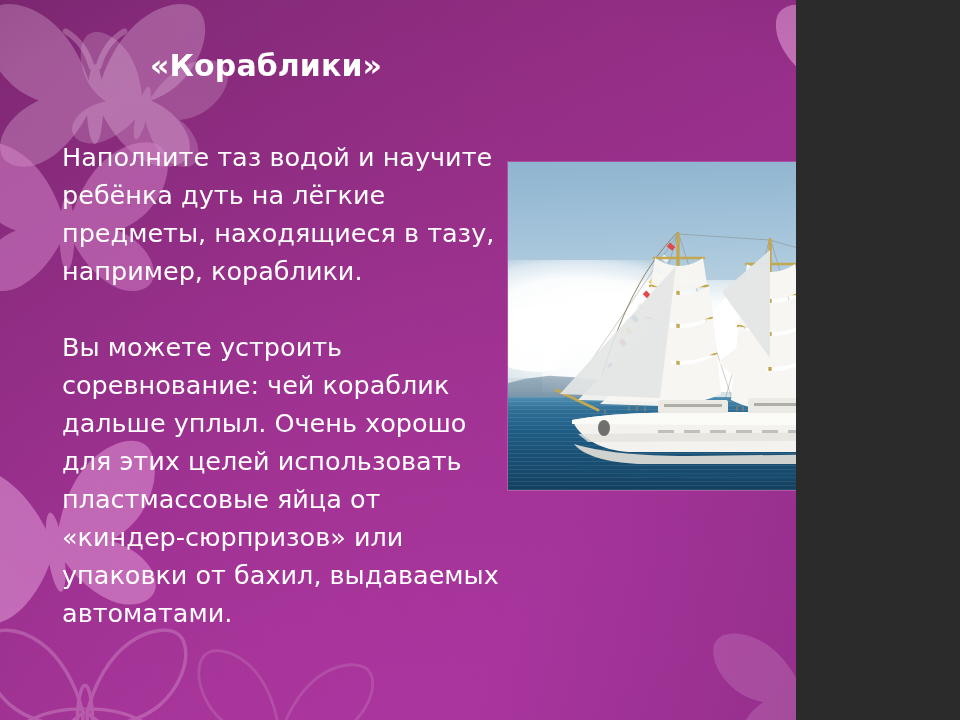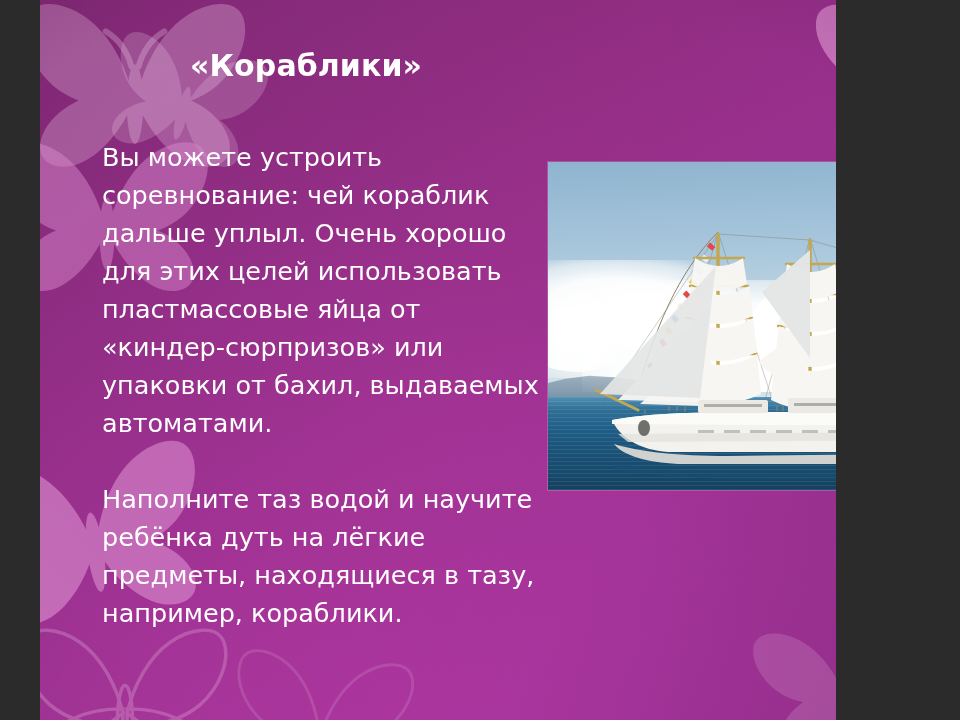--- a/index.html
+++ b/index.html
@@ -7,21 +7,20 @@
     padding: 0;
     background: #2b2b2b;
   }
   #slide {
     position: relative;
     width: 796px;
     height: 720px;
     overflow: hidden;
     font-family: "DejaVu Sans", "Liberation Sans", sans-serif;
     background: #404040;
-    margin-left: 40px;
   }
 
   
   .bg-base {
     position: absolute;
     inset: 0;
     background:
       radial-gradient(ellipse 150% 120% at 18% 104%, #b53bac 0%, #ae36a3 18%, #9a2f8e 42%, #87297a 68%, #7d2771 100%);
   }
   .bg-tint {
@@ -443,17 +442,17 @@
       <ellipse cx="96" cy="266" rx="6" ry="8" fill="#4d4f4c" opacity=".8"></ellipse>
 
       <path d="M66 300 C120 312 260 314 360 306 L400 300 L400 308
                C330 320 150 322 66 308 Z" fill="#1b4f73" opacity=".45"></path>
     </svg>
   </div>
 
   <div class="title">«Кораблики»</div>
 
   <div class="body-text">
+    <p class="para">Наполните таз водой и научите ребёнка дуть на лёгкие предметы, находящиеся в тазу, например, кораблики.</p>
     <p class="para">Вы можете устроить соревнование: чей кораблик дальше уплыл. Очень хорошо для этих целей использовать пластмассовые яйца от «киндер-сюрпризов» или упаковки от бахил, выдаваемых автоматами.</p>
-    <p class="para">Наполните таз водой и научите ребёнка дуть на лёгкие предметы, находящиеся в тазу, например, кораблики.</p>
   </div>
 
 </div>
 
 </body></html>

